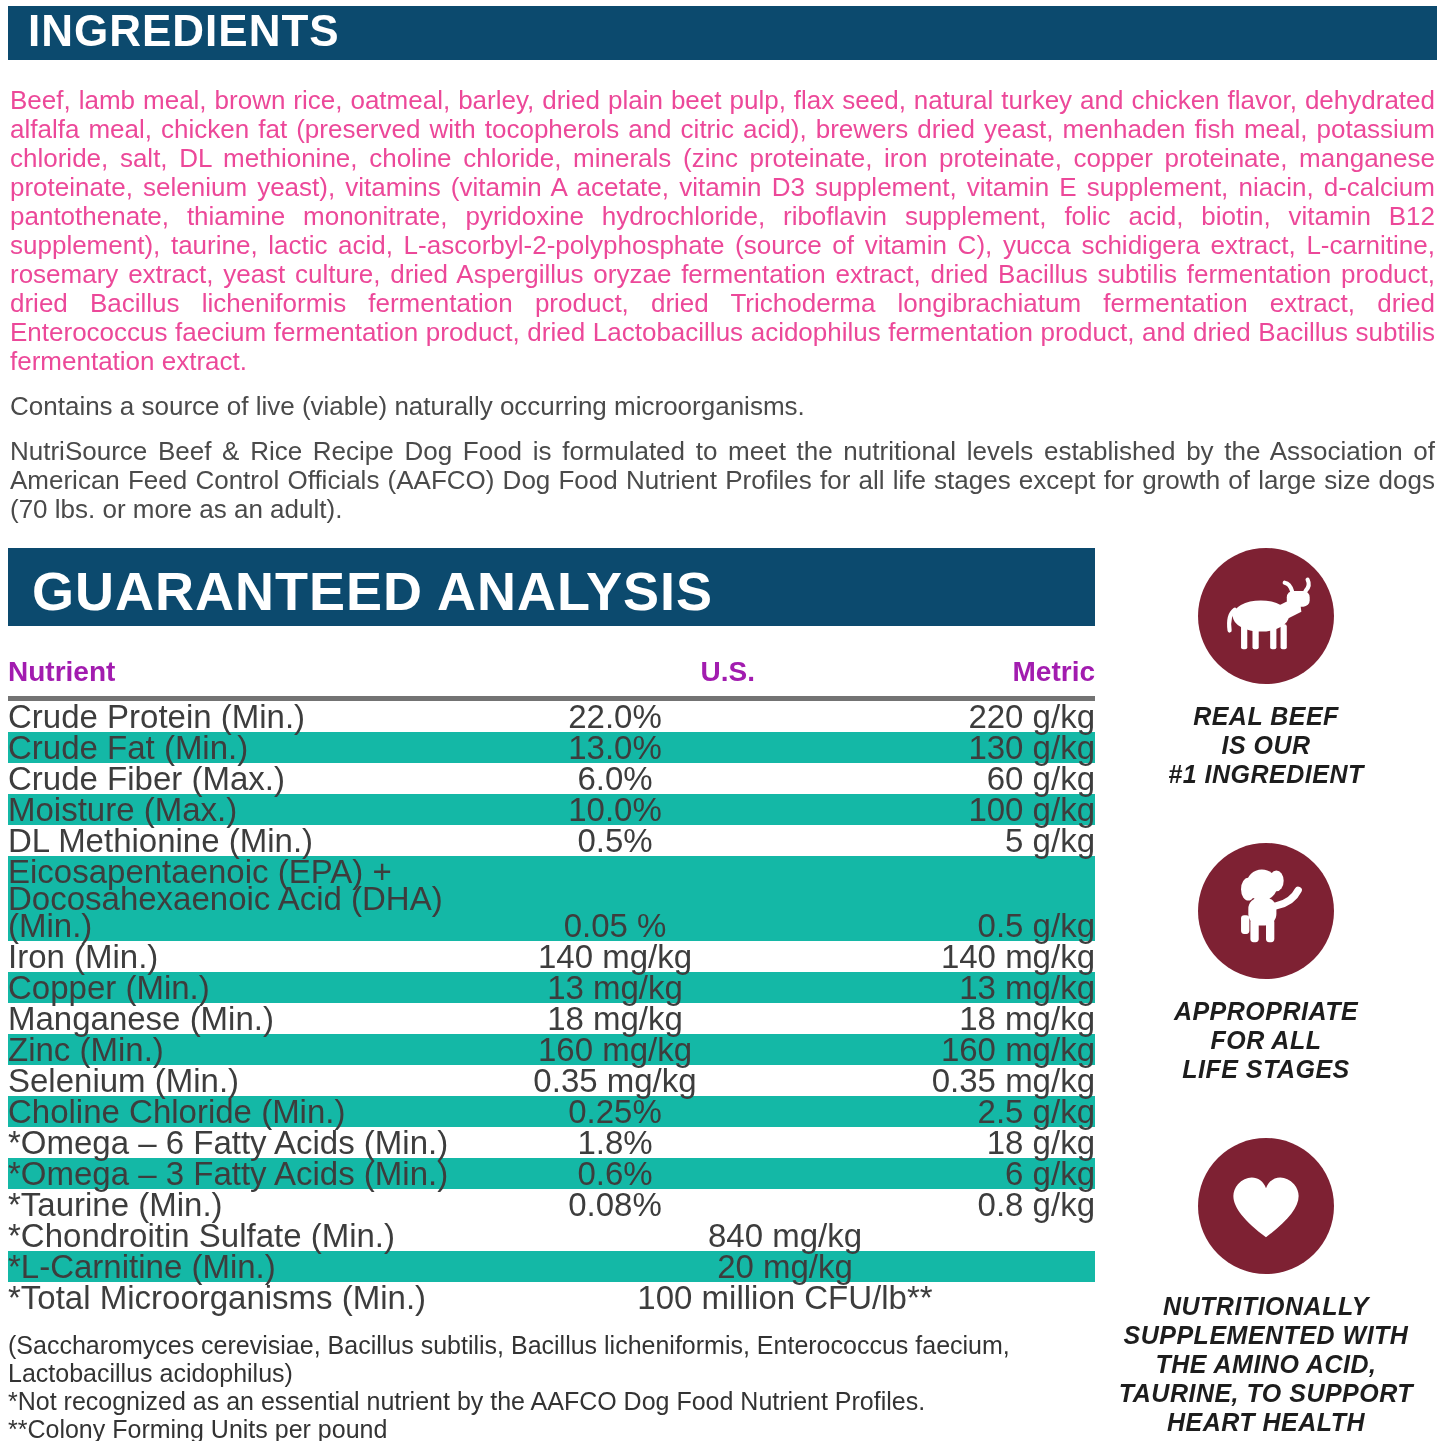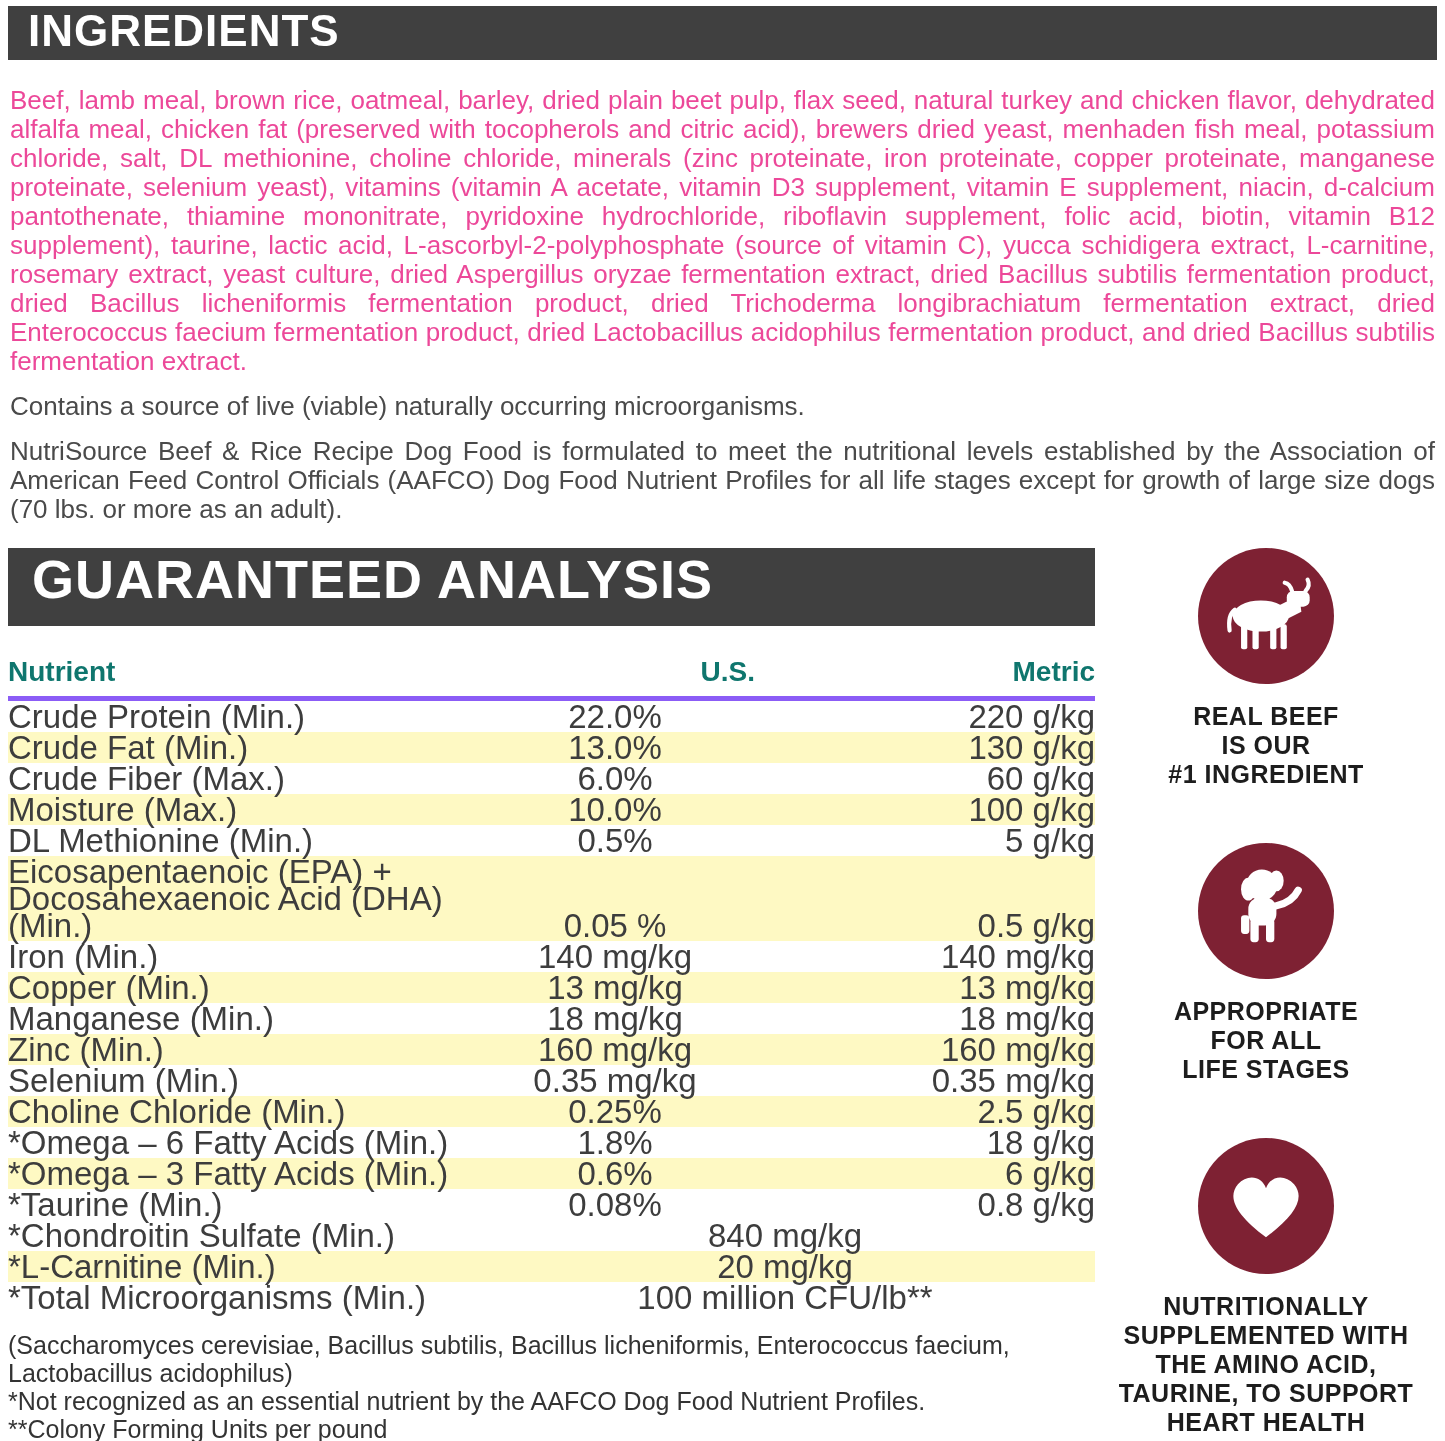--- a/index.html
+++ b/index.html
@@ -6,23 +6,23 @@
   body {
     width: 1445px; height: 1441px; overflow: hidden;
     font-family: "Liberation Sans", sans-serif;
     color: #3f3f3f;
     -webkit-font-smoothing: antialiased;
   }
   .page { padding: 6px 8px 0 8px; height: 1435px; box-sizing: border-box; display: flex; flex-direction: column; }
 
   
   .banner {
-    background: #404040; color: #ffffff;
+    background: #0c4a6e; color: #ffffff;
     font-weight: bold; letter-spacing: 1px;
-    display: flex; align-items: flex-start;
+    display: flex; align-items: flex-end;
     box-sizing: border-box;
   }
   .banner.ingredients { height: 58px; font-size: 44px; padding: 0 0 4px 20px; }
   .banner.analysis { height: 78px; font-size: 54px; padding: 0 0 4px 24px; }
 
   
   .ing-par {
     margin: 26px 2px 0 2px;
     font-size: 26px; line-height: 29px;
     text-align: justify; color: #ec4899;
@@ -37,43 +37,43 @@
   .main-row { display: flex; margin-top: 24px; flex: 1; }
   .left-col { width: 1087px; flex: none; }
   .right-rail {
     flex: 1; display: flex; flex-direction: column; align-items: center;
     padding-top: 0;
   }
 
   
   table.ga { width: 100%; border-collapse: collapse; margin-top: 30px; table-layout: fixed; }
   table.ga th {
-    font-size: 28px; color: #0f766e; font-weight: bold;
-    padding: 0 0 8px 0; border-bottom: 5px solid #8b5cf6;
+    font-size: 28px; color: #a21caf; font-weight: bold;
+    padding: 0 0 8px 0; border-bottom: 5px solid #737373;
     vertical-align: bottom;
   }
   th.h-nutrient { text-align: left; padding-left: 22px; width: 467px; }
   th.h-us { text-align: right; width: 280px; padding-right: 36px; }
   th.h-metric { text-align: right; width: 340px; padding-right: 2px; }
   table.ga td {
     font-size: 33px; line-height: 27px; color: #3d3d3d;
     padding: 2px 0; vertical-align: bottom;
   }
   td.c-nutrient { text-align: left; padding-left: 22px; white-space: pre-line; }
   td.c-us { text-align: center; padding-right: 36px; }
   td.c-metric { text-align: right; padding-right: 2px; }
   td.c-span { text-align: center; padding-left: 150px; }
-  tr.shade td { background: #fef9c3; margin-left: 12px; }
+  tr.shade td { background: #14b8a6; margin-left: 12px; }
 
   
   .footnotes { margin-top: 18px; font-size: 25px; line-height: 28px; color: #333333; }
   .footnotes .fn { white-space: pre-line; margin: 0; }
 
   
-  .badge { display: flex; flex-direction: column; align-items: center; }
+  .badge { display: flex; flex-direction: column; align-items: center; font-style: italic; }
   .badge + .badge { margin-top: 54px; }
   .badge-circle {
     width: 136px; height: 136px; border-radius: 50%;
     background: #7e2133; display: flex; align-items: center; justify-content: center;
   }
   .badge-circle svg { width: 104px; height: 104px; display: block; }
   .badge-caption {
     margin-top: 18px;
     font-size: 25px; line-height: 29px; font-weight: bold;
     letter-spacing: 0.5px; text-align: center; color: #1d1d1d;

